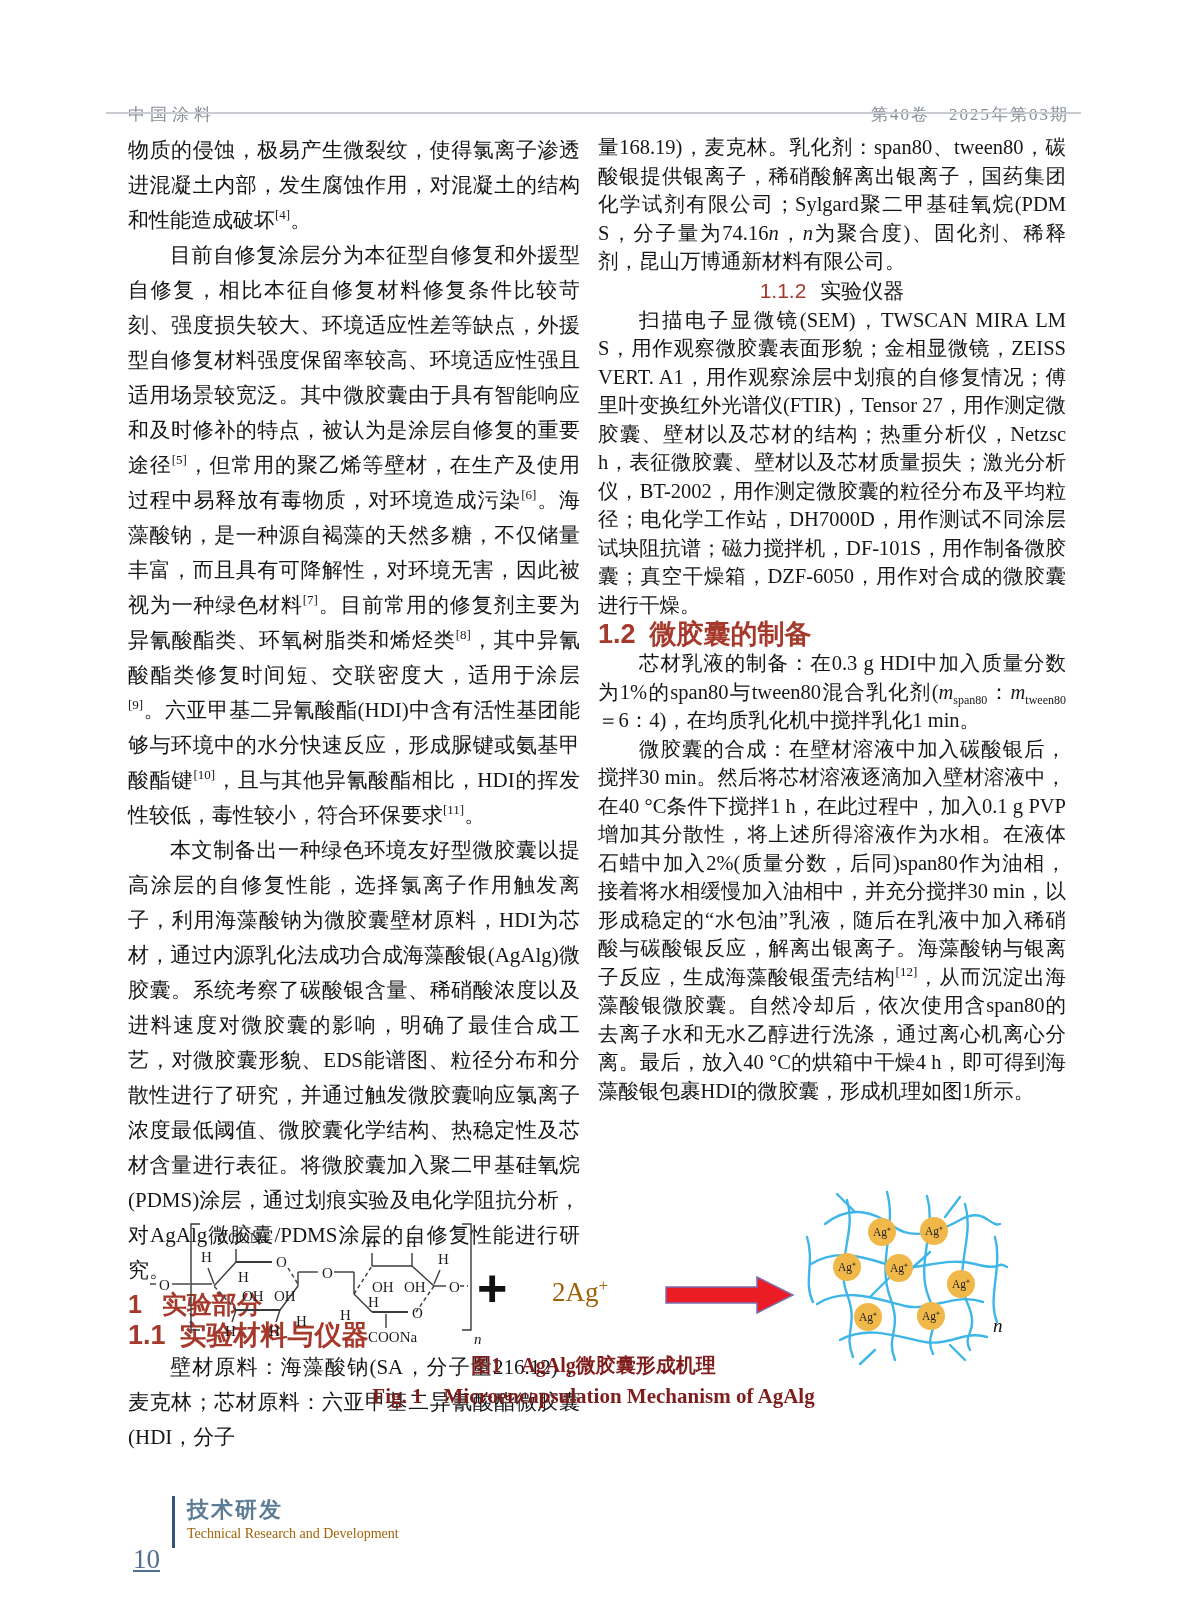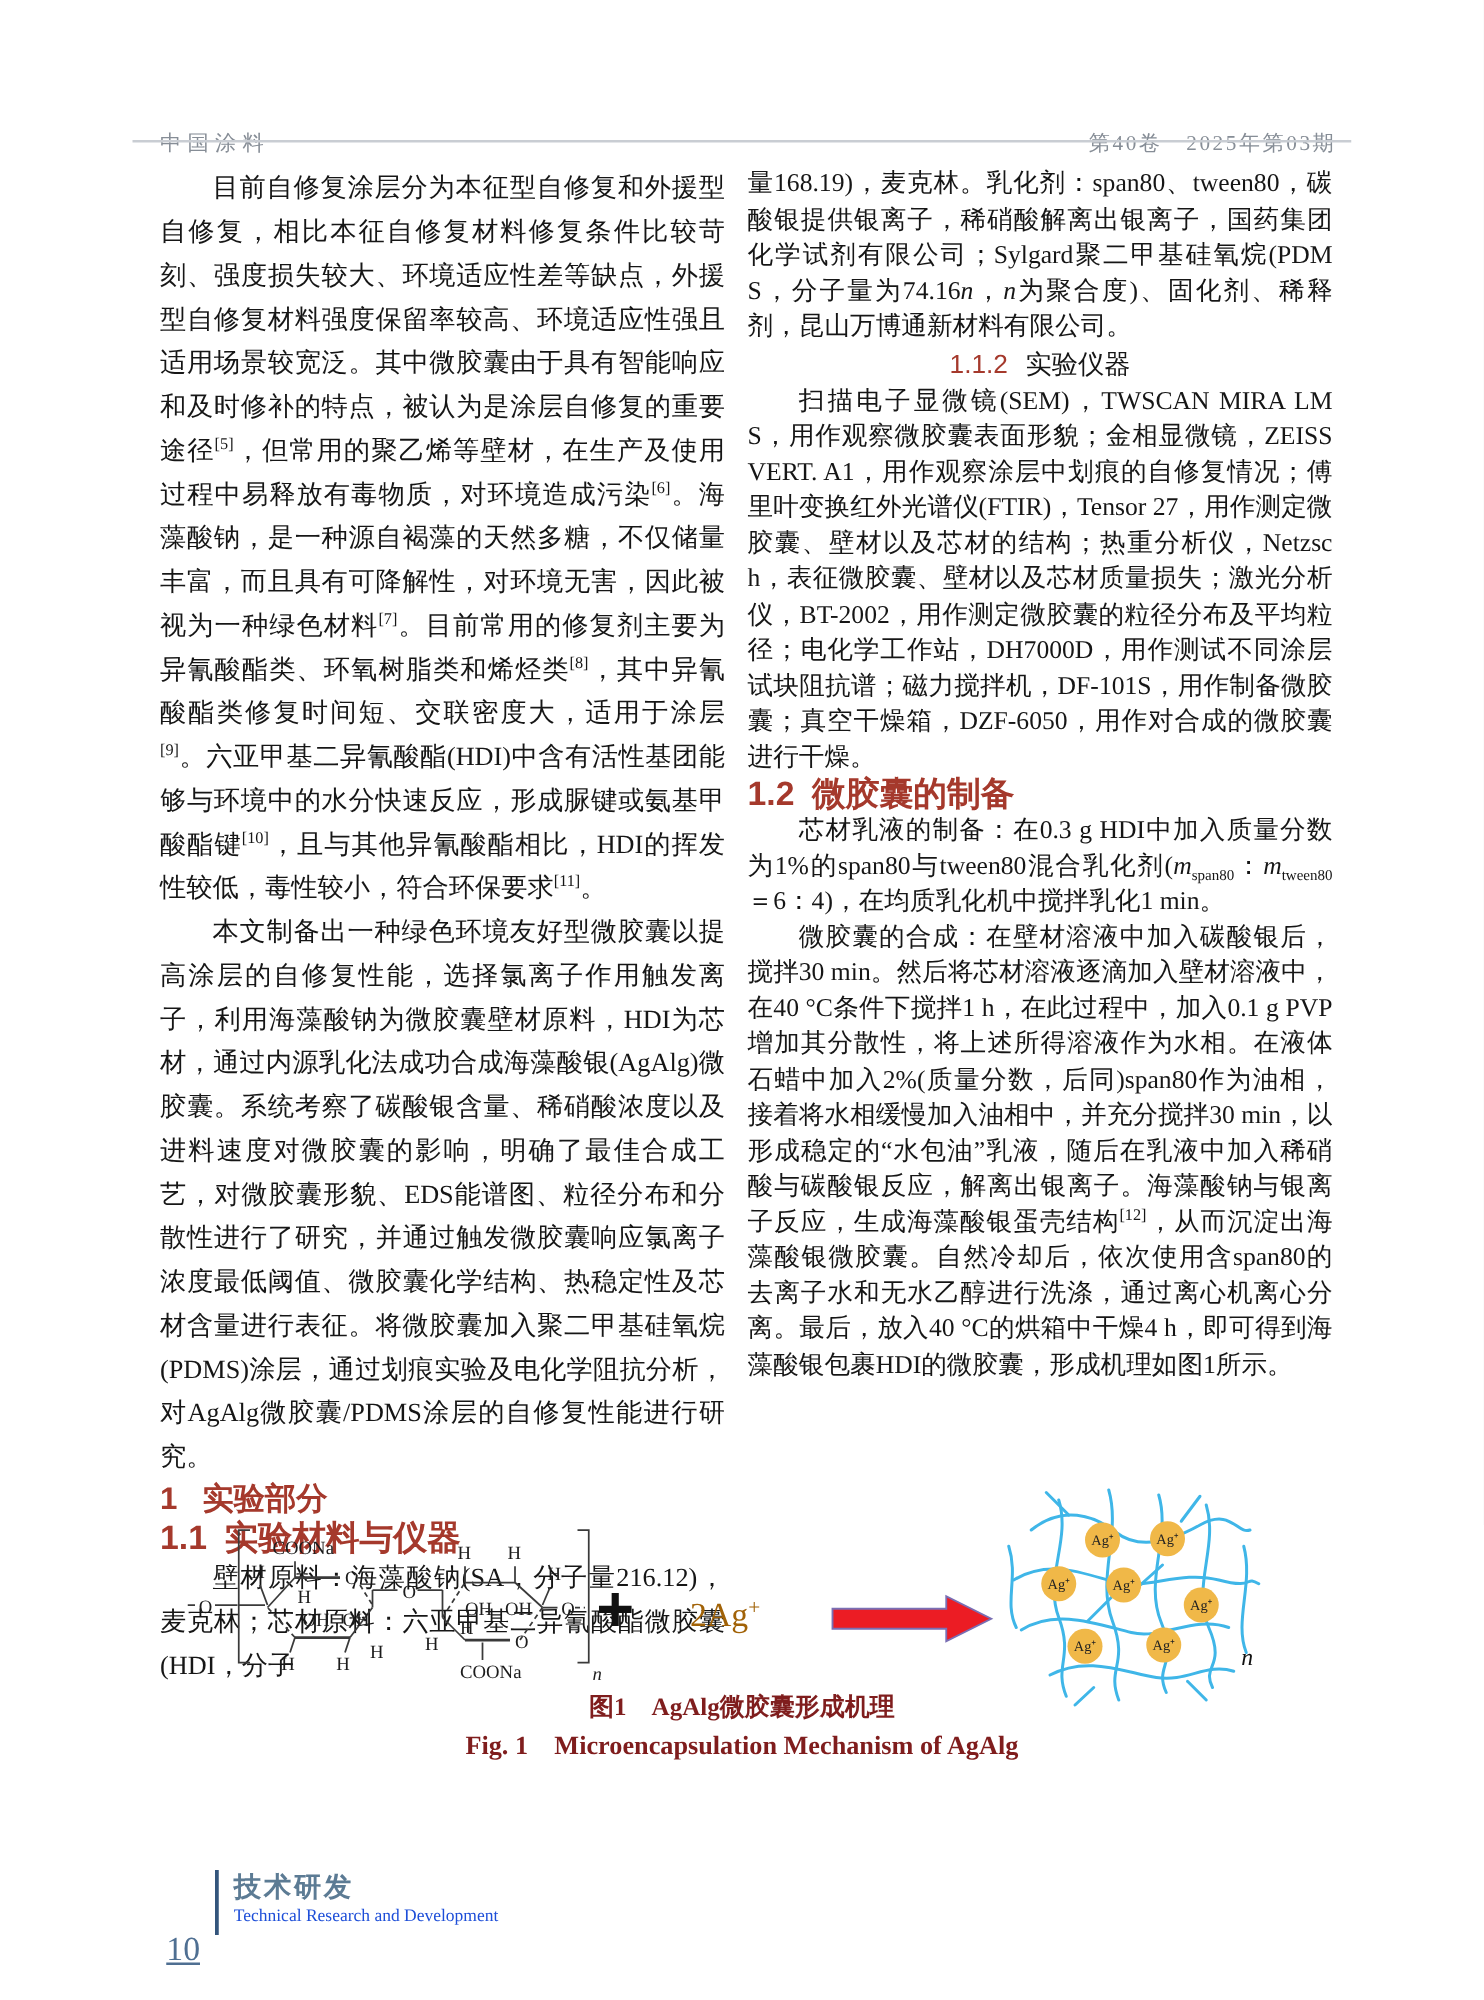--- a/index.html
+++ b/index.html
@@ -42,40 +42,41 @@
   .silver{font-size:27px;color:#a16207;}
   .silver sup{font-size:17px;}
   .cap{position:absolute;left:0;right:0;text-align:center;font-weight:bold;color:#7f1d1d;}
   .cap-cn{top:1352px;font-size:20px;}
   .cap-en{top:1382px;font-size:21px;}
 
   .foot-num{position:absolute;left:133px;top:1544px;font-size:27px;color:var(--foot-blue);text-decoration:underline;}
   .foot-bar{position:absolute;left:172px;top:1496px;width:3px;height:52px;background:#33557c;}
   .foot-cn{position:absolute;left:187px;top:1495px;font-size:22px;color:#5c7b94;
            font-family:"Liberation Sans",sans-serif;font-weight:600;letter-spacing:2px;}
-  .foot-en{position:absolute;left:187px;top:1526px;font-size:14px;color:#1d4ed8;}
+  .foot-en{position:absolute;left:187px;top:1526px;font-size:14px;color:#a16207;}
 
   .chem text{font-size:15px;fill:#1c1c1c;font-family:"Liberation Serif",serif;}
   .chem line,.chem polyline,.chem path{stroke:#3a3a3a;stroke-width:1.4;fill:none;}
   .chem .dash{stroke-dasharray:4 3;}
   .chem .bold-edge{stroke-width:2.2;}
   .net path{fill:none;stroke-linecap:round;}
   .net text.ag{font-size:11.5px;fill:#222;text-anchor:middle;}
   .net text.rep{font-size:19px;font-style:italic;fill:#111;}
 </style>
 </head>
 <body>
 
 <div class="page">
 
   <div class="hdr hdr-left">中国涂料</div>
   <div class="hdr hdr-right">第40卷　2025年第03期</div>
   <div class="rule"></div>
 
   <div class="col col-left">
+    <p>物质的侵蚀，极易产生微裂纹，使得氯离子渗透进混凝土内部，发生腐蚀作用，对混凝土的结构和性能造成破坏<sup>[4]</sup>。</p>
     <p class="ind">目前自修复涂层分为本征型自修复和外援型自修复，相比本征自修复材料修复条件比较苛刻、强度损失较大、环境适应性差等缺点，外援型自修复材料强度保留率较高、环境适应性强且适用场景较宽泛。其中微胶囊由于具有智能响应和及时修补的特点，被认为是涂层自修复的重要途径<sup>[5]</sup>，但常用的聚乙烯等壁材，在生产及使用过程中易释放有毒物质，对环境造成污染<sup>[6]</sup>。海藻酸钠，是一种源自褐藻的天然多糖，不仅储量丰富，而且具有可降解性，对环境无害，因此被视为一种绿色材料<sup>[7]</sup>。目前常用的修复剂主要为异氰酸酯类、环氧树脂类和烯烃类<sup>[8]</sup>，其中异氰酸酯类修复时间短、交联密度大，适用于涂层<sup>[9]</sup>。六亚甲基二异氰酸酯(HDI)中含有活性基团能够与环境中的水分快速反应，形成脲键或氨基甲酸酯键<sup>[10]</sup>，且与其他异氰酸酯相比，HDI的挥发性较低，毒性较小，符合环保要求<sup>[11]</sup>。</p>
     <p class="ind">本文制备出一种绿色环境友好型微胶囊以提高涂层的自修复性能，选择氯离子作用触发离子，利用海藻酸钠为微胶囊壁材原料，HDI为芯材，通过内源乳化法成功合成海藻酸银(AgAlg)微胶囊。系统考察了碳酸银含量、稀硝酸浓度以及进料速度对微胶囊的影响，明确了最佳合成工艺，对微胶囊形貌、EDS能谱图、粒径分布和分散性进行了研究，并通过触发微胶囊响应氯离子浓度最低阈值、微胶囊化学结构、热稳定性及芯材含量进行表征。将微胶囊加入聚二甲基硅氧烷(PDMS)涂层，通过划痕实验及电化学阻抗分析，对AgAlg微胶囊/PDMS涂层的自修复性能进行研究。</p>
     <p class="sec1">
       <span class="num">1</span><span>实验部分</span>
     </p>
     <p class="sec2">
       <span class="num">1.1</span><span>实验材料与仪器</span>
     </p>
     <p class="ind">壁材原料：海藻酸钠(SA，分子量216.12)，麦克林；芯材原料：六亚甲基二异氰酸酯微胶囊(HDI，分子</p>
   </div>

